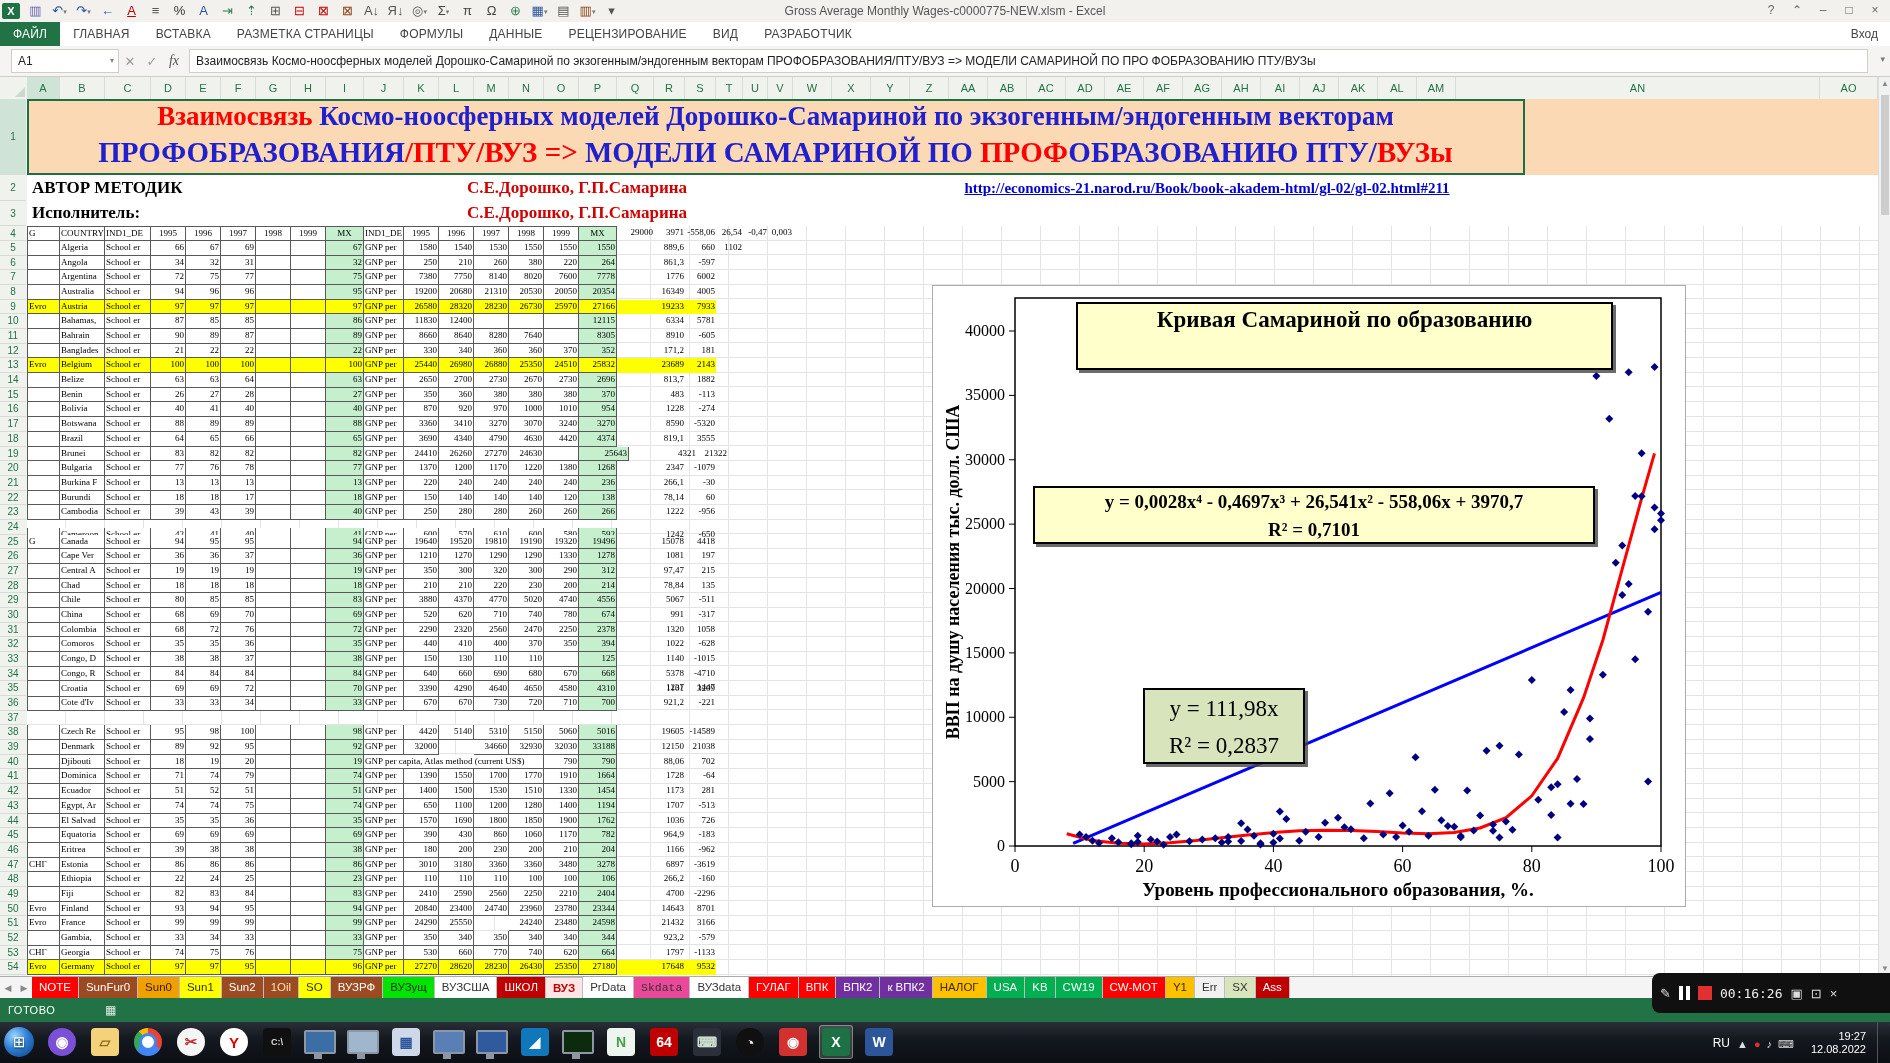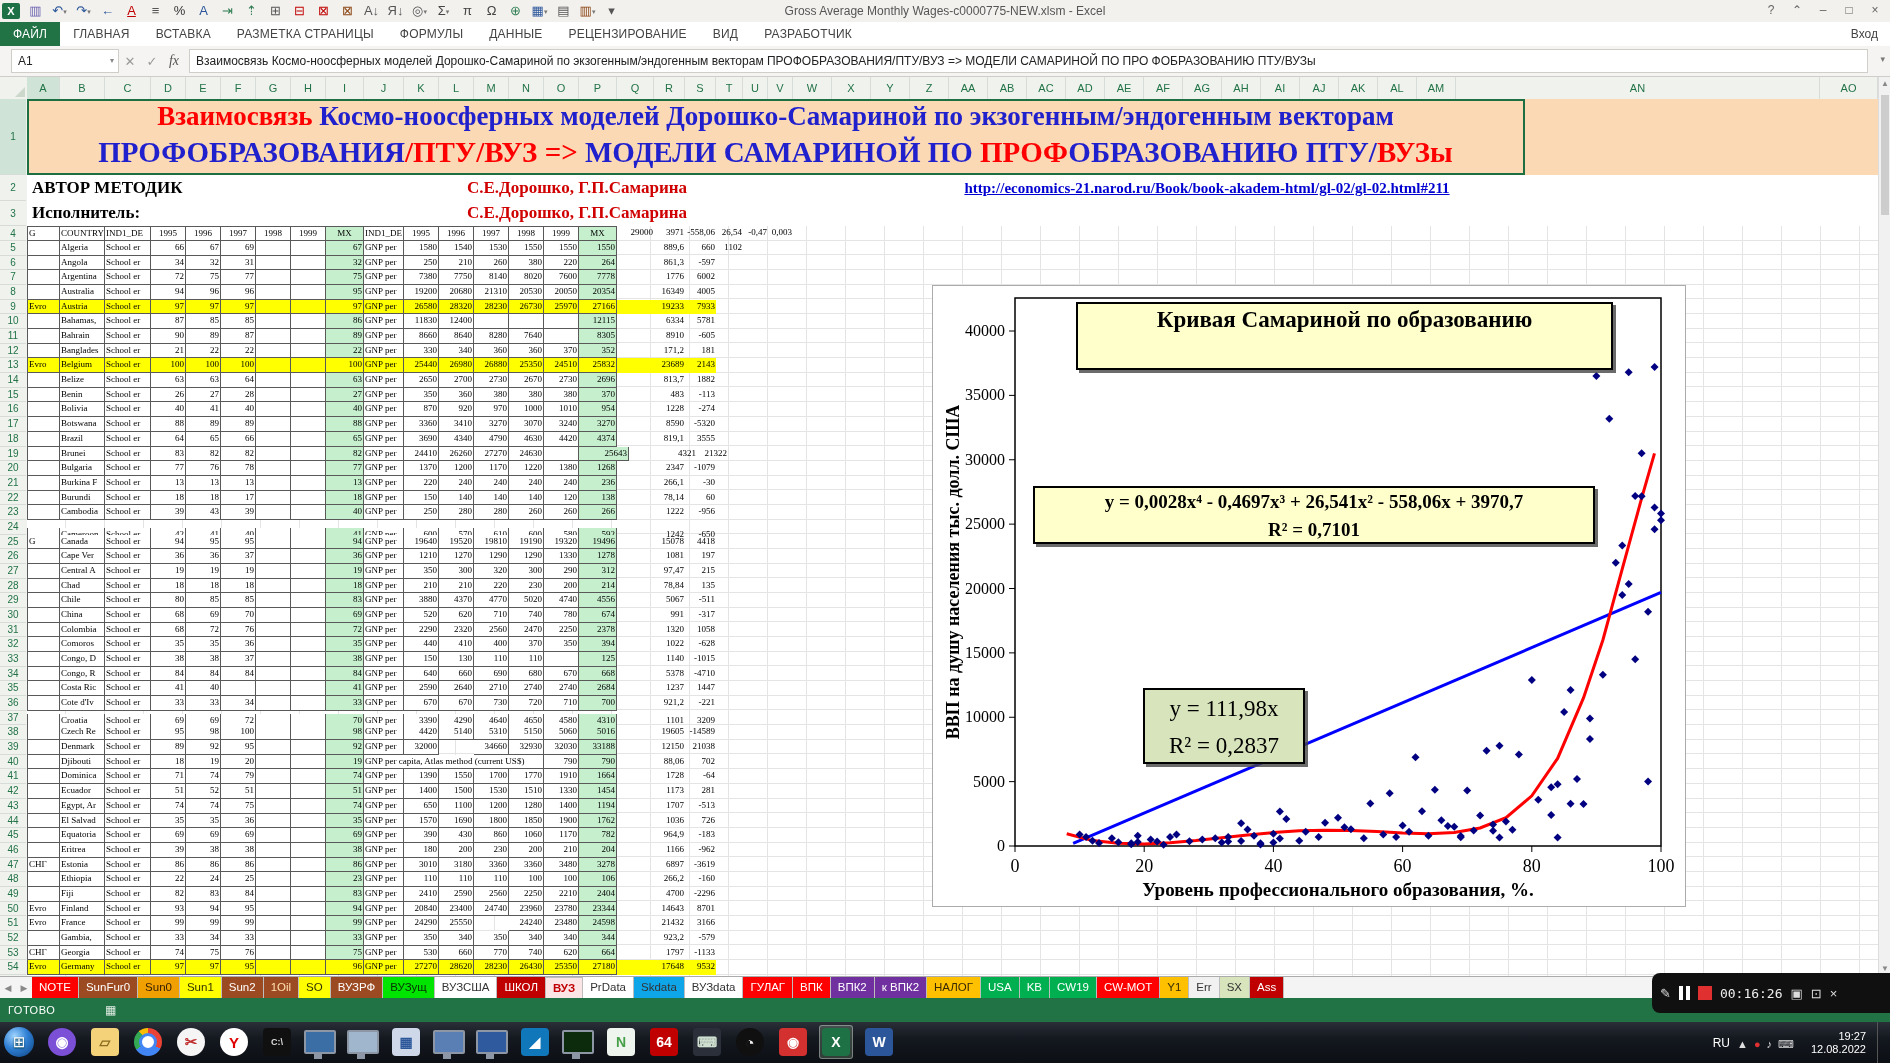--- a/index.html
+++ b/index.html
@@ -1014,21 +1014,21 @@
         <div class="tc num" style="width: 35px;">670</div>
         <div class="tc num" style="width: 35px;">730</div>
         <div class="tc num" style="width: 35px;">720</div>
         <div class="tc num" style="width: 35px;">710</div>
         <div class="tc num mx" style="width: 38px;">700</div>
         <div class="tc nb" style="width: 37px;"></div>
         <div class="tc nb num" style="width: 31px;">921,2</div>
         <div class="tc nb num" style="width: 31px;">-221</div>
         <div class="tc nb num" style="width: 27px;"></div>
       </div>
-      <div class="trow" style="top: 615px; height: 14.68px;">
+      <div class="trow" style="top: 583px; height: 14.68px;">
         <div class="tc" style="width: 33px;"></div>
         <div class="tc" style="width: 45px;">Croatia</div>
         <div class="tc" style="width: 46px;">School er</div>
         <div class="tc num" style="width: 35px;">69</div>
         <div class="tc num" style="width: 35px;">69</div>
         <div class="tc num" style="width: 35px;">72</div>
         <div class="tc num" style="width: 35px;"></div>
         <div class="tc num" style="width: 35px;"></div>
         <div class="tc num mx" style="width: 38px;">70</div>
         <div class="tc" style="width: 40px;">GNP per</div>
@@ -1582,21 +1582,21 @@
     <span class="stab" style="background: rgb(255, 255, 0); color: rgb(51, 51, 0);">Sun1</span>
     <span class="stab" style="background: rgb(156, 74, 33); color: rgb(255, 255, 255);">Sun2</span>
     <span class="stab" style="background: rgb(156, 74, 33); color: rgb(255, 224, 176);">1Oil</span>
     <span class="stab" style="background: rgb(255, 255, 0); color: rgb(51, 51, 0);">SO</span>
     <span class="stab" style="background: rgb(156, 74, 33); color: rgb(255, 255, 255);">ВУЗРФ</span>
     <span class="stab" style="background: rgb(0, 228, 0); color: rgb(8, 48, 0);">ВУЗущ</span>
     <span class="stab" style="background: rgb(255, 255, 255); color: rgb(51, 51, 51);">ВУЗСША</span>
     <span class="stab" style="background: rgb(192, 0, 0); color: rgb(255, 255, 255);">ШКОЛ</span>
     <span class="stab active" style="background: rgb(251, 229, 229); color: rgb(192, 0, 0);">ВУЗ</span>
     <span class="stab" style="background: rgb(255, 255, 255); color: rgb(51, 51, 51);">PrData</span>
-    <span class="stab" style="background: #0ea5e9; color: rgb(51, 51, 51);">Skdata</span>
+    <span class="stab" style="background: #ec4899; color: rgb(51, 51, 51); font-family: Liberation Mono, monospace;">Skdata</span>
     <span class="stab" style="background: rgb(255, 255, 255); color: rgb(51, 51, 51);">ВУЗdata</span>
     <span class="stab" style="background: rgb(255, 0, 0); color: rgb(255, 255, 255);">ГУЛАГ</span>
     <span class="stab" style="background: rgb(255, 0, 0); color: rgb(255, 255, 255);">ВПК</span>
     <span class="stab" style="background: rgb(112, 48, 160); color: rgb(255, 255, 255);">ВПК2</span>
     <span class="stab" style="background: rgb(112, 48, 160); color: rgb(255, 255, 255);">к ВПК2</span>
     <span class="stab" style="background: rgb(255, 192, 0); color: rgb(58, 42, 0);">НАЛОГ</span>
     <span class="stab" style="background: rgb(0, 176, 80); color: rgb(255, 255, 255);">USA</span>
     <span class="stab" style="background: rgb(0, 176, 80); color: rgb(255, 255, 255);">KB</span>
     <span class="stab" style="background: rgb(0, 176, 80); color: rgb(255, 255, 255);">CW19</span>
     <span class="stab" style="background: rgb(255, 0, 0); color: rgb(255, 255, 255);">CW-MOT</span>

